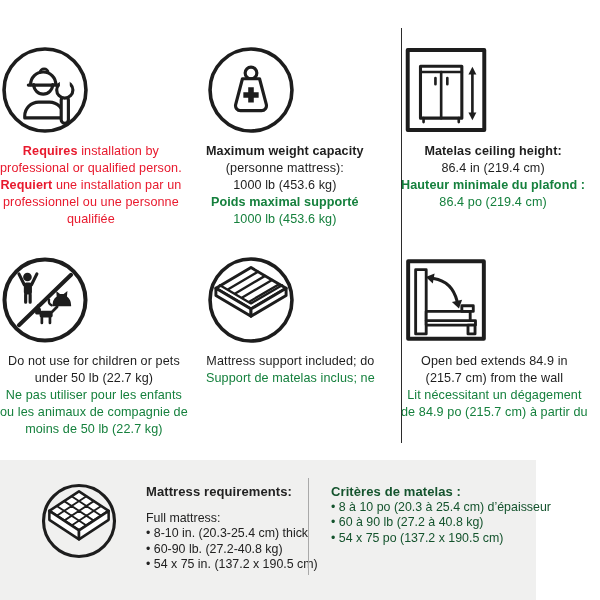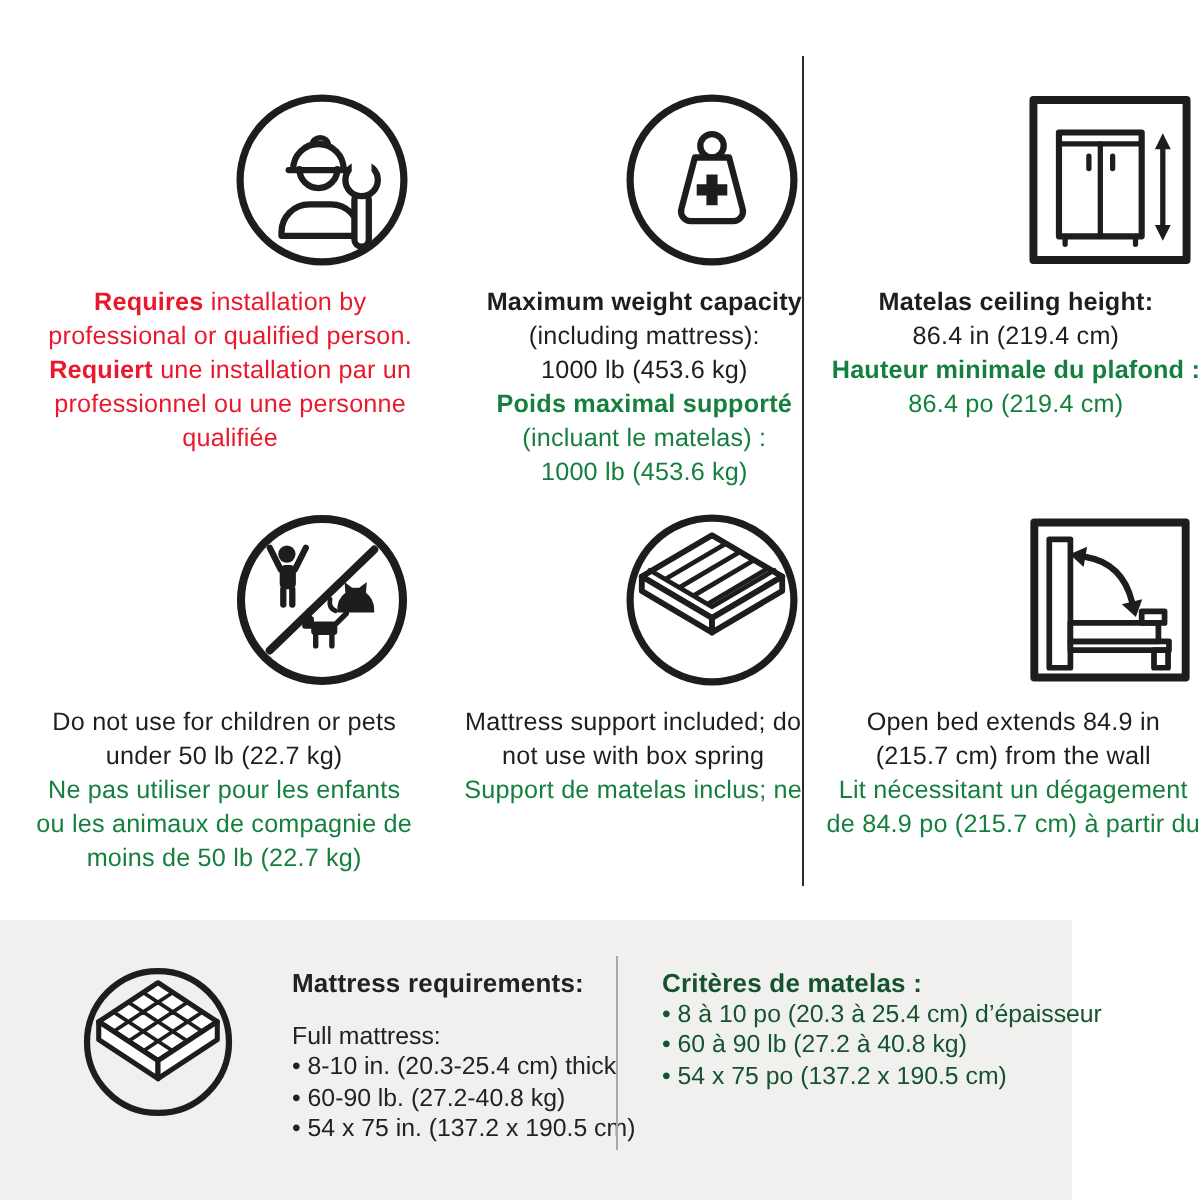--- a/index.html
+++ b/index.html
@@ -10,21 +10,21 @@
     -webkit-font-smoothing:antialiased;
   }
   
   .top{
     position:relative;
     display:grid;
     grid-template-columns:206px 195px 199px;
     grid-template-rows:225px 235px;
     height:460px;
   }
-  .cell{display:flex;flex-direction:column;align-items:flex-end;text-align:center;}
+  .cell{display:flex;flex-direction:column;align-items:flex-start;text-align:center;}
   .cell.r1{padding-top:45px;}
   .cell.r2{padding-top:30px;}
   .icon{width:90px;height:90px;display:flex;align-items:center;justify-content:center;}
   .icon svg{display:block;}
   .txt{margin-top:8px;font-size:12.6px;line-height:17px;letter-spacing:.1px;}
   .line{white-space:nowrap;}
   .line.red{color:#e8192d;}
   .line.black{color:#1e1e1e;}
   .line.gray{color:#15803d;}
   .b{font-weight:bold;}
@@ -87,24 +87,23 @@
     <div class="icon">
       <svg width="90" height="90" viewBox="0 0 100 100">
         <circle class="st" cx="50" cy="50" r="45.5"></circle>
         <circle class="st w35" cx="50" cy="31" r="6.5"></circle>
         <path class="st w35 fw" d="M40.5 37.5 h19 l7.5 28.5 a5.5 5.5 0 0 1 -5.3 6.9 h-23.4 a5.5 5.5 0 0 1 -5.3 -6.9 z"></path>
         <path class="thick" d="M50 47 v17 M41.5 55.5 h17"></path>
       </svg>
     </div>
     <div class="txt">
         <div class="line black"><span class="b">Maximum weight capacity</span></div>
-        <div class="line black"><span>(including mattress):</span></div>
+        <div class="line black"><span>(personne mattress):</span></div>
         <div class="line black"><span>1000 lb (453.6 kg)</span></div>
         <div class="line gray"><span class="b">Poids maximal supporté</span></div>
-        <div class="line gray"><span>(incluant le matelas) :</span></div>
         <div class="line gray"><span>1000 lb (453.6 kg)</span></div>
       </div>
   </div>
 
   <div class="cell r1">
     <div class="icon">
       <svg width="88" height="88" viewBox="0 0 100 100">
         <rect class="st w45" x="6.5" y="4.5" width="87" height="91"></rect>
         <rect class="st w35 fw" x="21" y="23" width="47" height="59"></rect>
         <path class="st w3" d="M21 29.5 H68"></path>
@@ -157,21 +156,20 @@
         <circle class="st" cx="50" cy="50" r="45.5"></circle>
         <polygon class="st w32 fw" points="50,14 89,37 50,60 11,37"></polygon>
         <path class="st w26" d="M24.7 38.1 L57.8 18.6 M32.5 42.7 L65.6 23.2 M40.3 47.3 L73.4 27.8 M48.1 51.9 L81.2 32.4"></path>
         <polyline class="st w26" points="15.5,33.5 50,53.8 84.5,33.5"></polyline>
         <polygon class="st w32 fw" points="11,37 50,60 50,68 11,45"></polygon>
         <polygon class="st w32 fw" points="50,60 89,37 89,45 50,68"></polygon>
       </svg>
     </div>
     <div class="txt">
         <div class="line black"><span>Mattress support included; do</span></div>
-        <div class="line black"><span>not use with box spring</span></div>
         <div class="line gray"><span>Support de matelas inclus; ne</span></div>
       </div>
   </div>
 
   <div class="cell r2">
     <div class="icon">
       <svg width="88" height="88" viewBox="0 0 100 100">
         <rect class="st w45" x="7" y="6" width="86" height="88"></rect>
         <rect class="st w32 fw" x="15.5" y="15.5" width="12" height="73"></rect>
         <rect class="st w32 fw" x="27.5" y="73.5" width="56" height="5"></rect>

